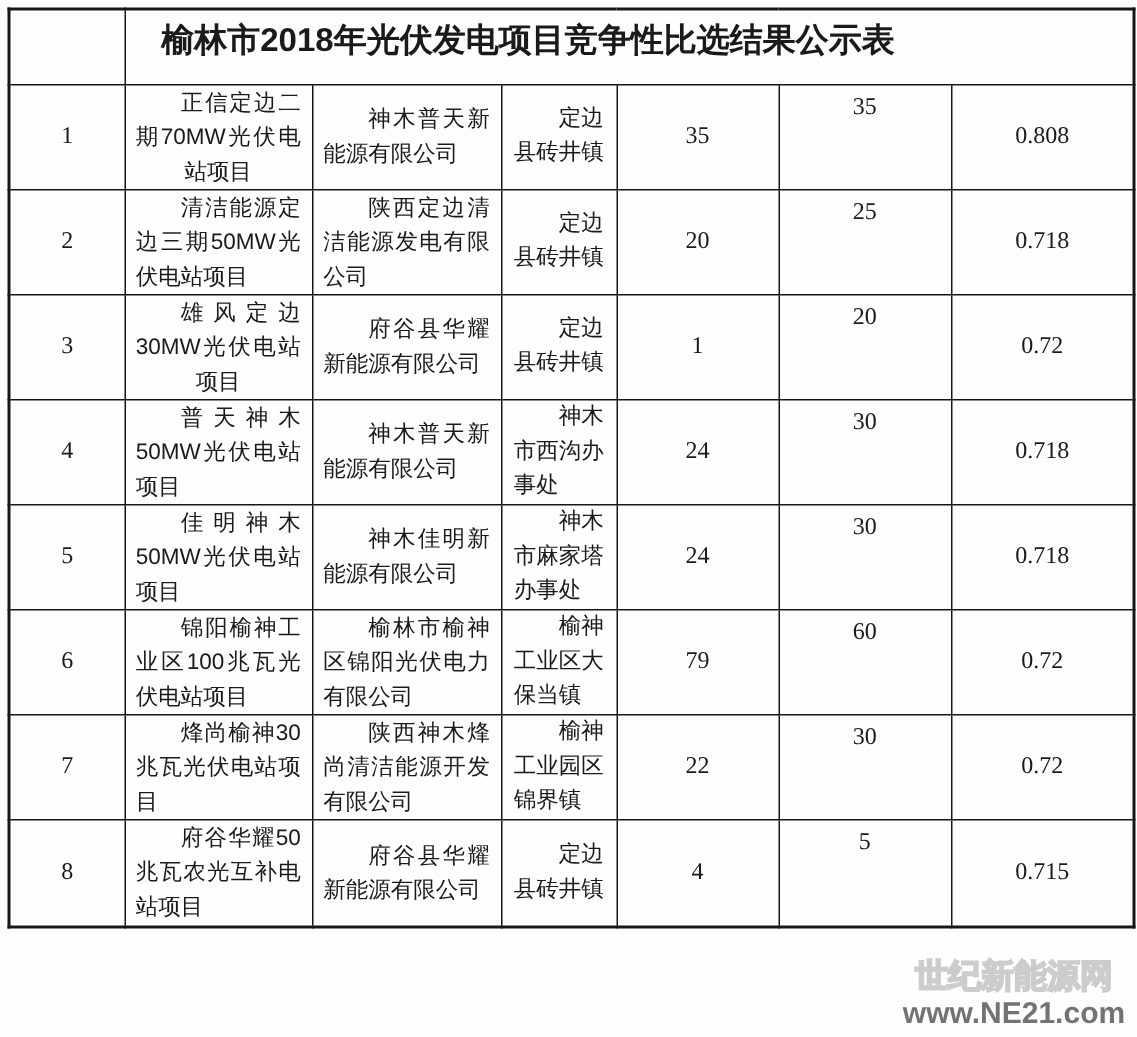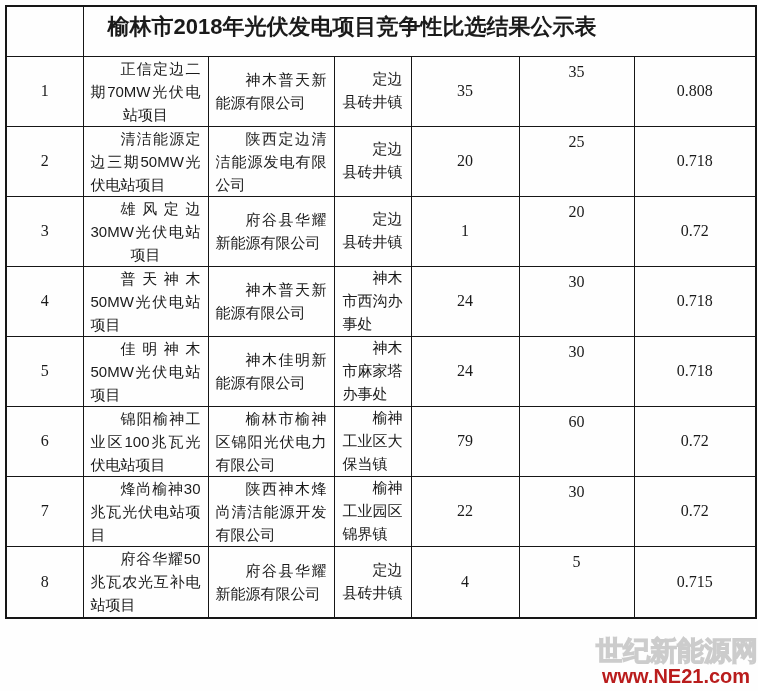--- a/index.html
+++ b/index.html
@@ -89,34 +89,34 @@
   .watermark {
     position: absolute;
     left: 596px;
     top: 637px;
     width: 160px;
     text-align: center;
     z-index: 3;
     pointer-events: none;
   }
   .wm-cn {
-    font-size: 27px;
+    font-size: 22px;
     font-weight: bold;
     line-height: 28px;
     color: rgba(235, 235, 235, 0.55);
     -webkit-text-stroke: 1.2px #cccccc;
     white-space: nowrap;
     letter-spacing: 0px;
   }
   .wm-url {
     font-size: 20px;
     font-weight: bold;
     line-height: 20px;
     margin-top: 1px;
-    color: #b91c1c;
+    color: #737373;
     white-space: nowrap;
   }
 </style>
 </head>
 <body>
 
 <div class="page">
 
   <table class="results">
     <colgroup>

